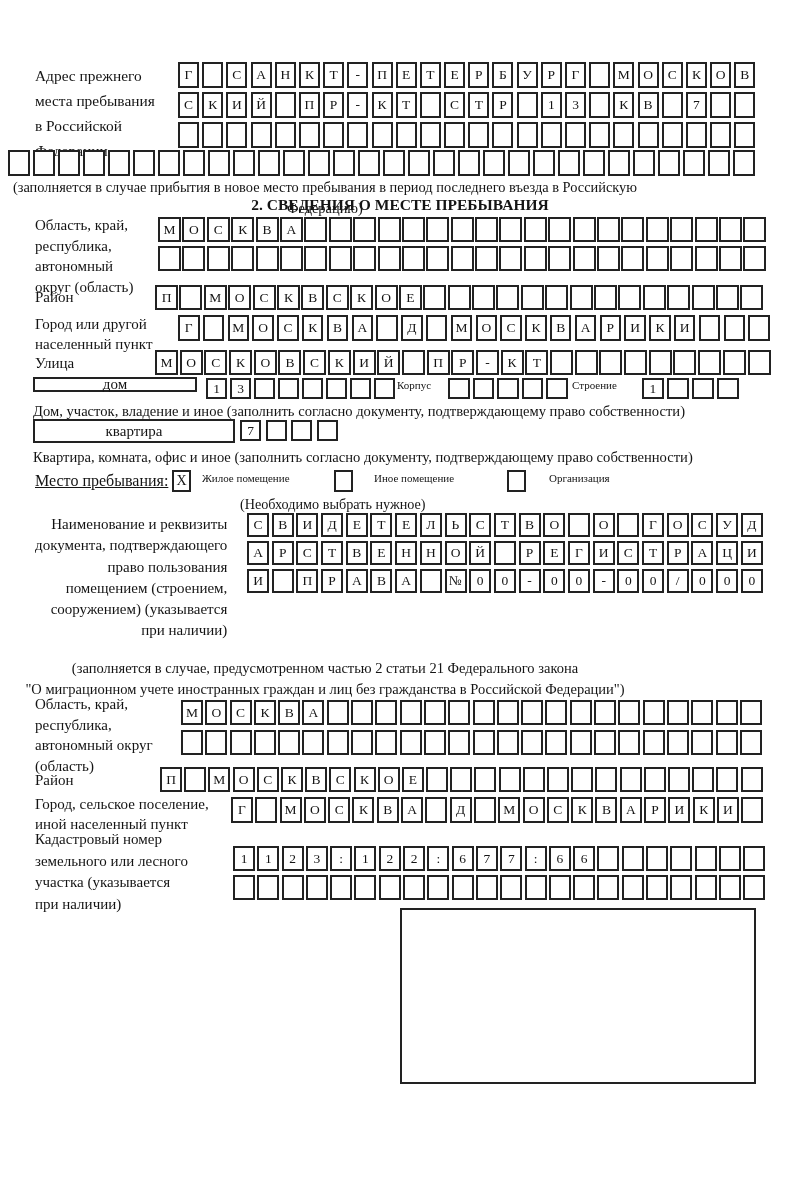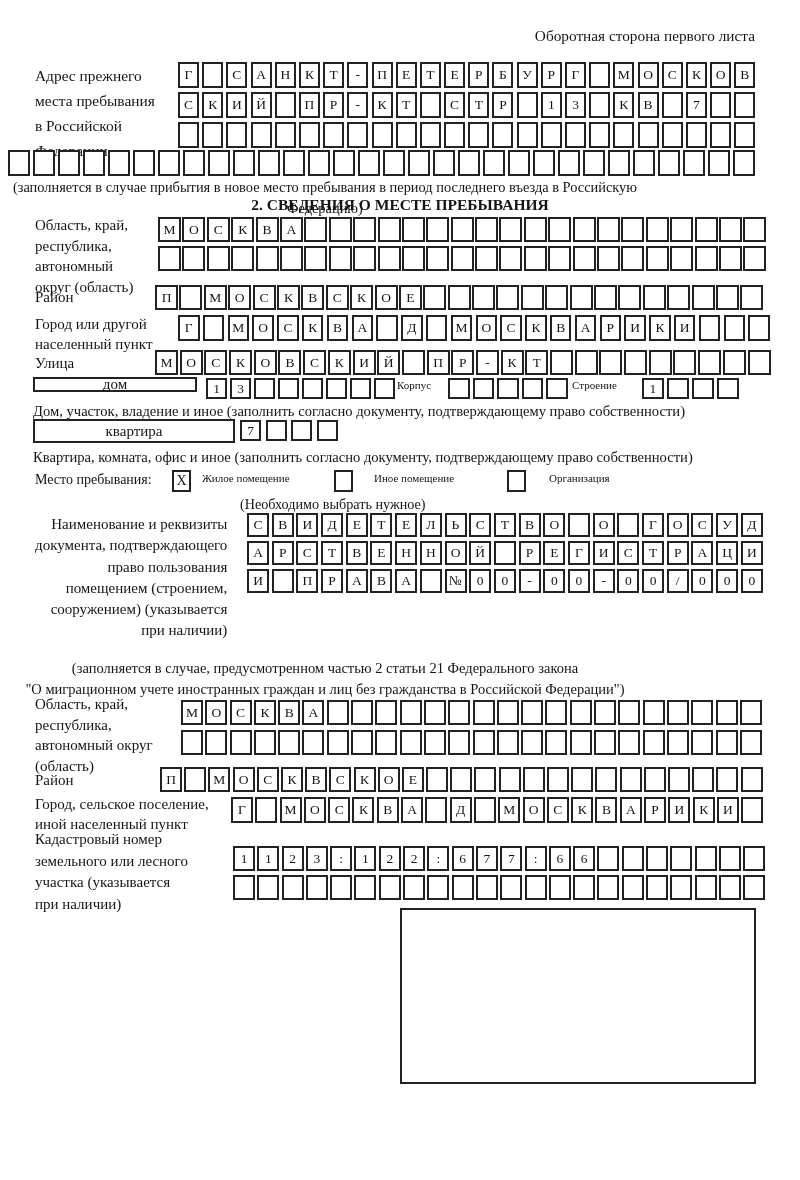--- a/index.html
+++ b/index.html
@@ -24,21 +24,20 @@
     display:flex;align-items:center;justify-content:center;font-size:14px;background:#fff;}
   .inline-lbl{position:absolute;font-size:11px;white-space:nowrap;}
   .bigbox{position:absolute;border:2px solid #222;box-sizing:border-box;background:#fff;}
   .markcap{position:absolute;text-align:center;font-size:14.8px;line-height:18.6px;white-space:pre-line;}
 </style>
 </head>
 <body>
 
 <div id="form">
 
-  <div class="lbl" style="top:25px;right:45px;left:auto;font-size:15.3px;">Оборотная сторона первого листа</div>
 
   <div class="lbl" style="left:35px;top:63px;--lh:25px;font-size:15.4px;">Адрес прежнего
 места пребывания
 в Российской
 Федерации</div>
   <div class="cellrow" style="left:178px;top:62px;--cw:21px;--gap:3.2px;--ch:26px;">
       <span class="cell">Г</span>
       <span class="cell"></span>
       <span class="cell">С</span>
       <span class="cell">А</span>
@@ -327,21 +326,21 @@
 
   <div class="widebox" style="left:33px;top:419px;width:202px;height:24px;">квартира</div>
   <div class="cellrow" style="left:240px;top:420px;--cw:21px;--gap:4.5px;--ch:21px;">
       <span class="cell">7</span>
       <span class="cell"></span>
       <span class="cell"></span>
       <span class="cell"></span>
     </div>
   <div class="cap" style="left:33px;top:449px;">Квартира, комната, офис и иное (заполнить согласно документу, подтверждающему право собственности)</div>
 
-  <div class="inline-lbl" style="left:35px;top:472px;font-size:14px;">Место пребывания:</div>
+  <div class="inline-lbl" style="left:35px;top:472px;font-size:16px;text-decoration:underline;">Место пребывания:</div>
   <div class="chk" style="left:172px;top:470px;">X</div>
   <div class="inline-lbl" style="left:202px;top:472px;">Жилое помещение</div>
   <div class="chk" style="left:334px;top:470px;"></div>
   <div class="inline-lbl" style="left:374px;top:472px;">Иное помещение</div>
   <div class="chk" style="left:507px;top:470px;"></div>
   <div class="inline-lbl" style="left:549px;top:472px;">Организация</div>
   <div class="cap" style="left:240px;top:496px;font-size:14.2px;">(Необходимо выбрать нужное)</div>
 
   <div class="lbl" style="left:35px;top:514px;text-align:right;--lh:21.3px;">Наименование и реквизиты
 документа, подтверждающего

